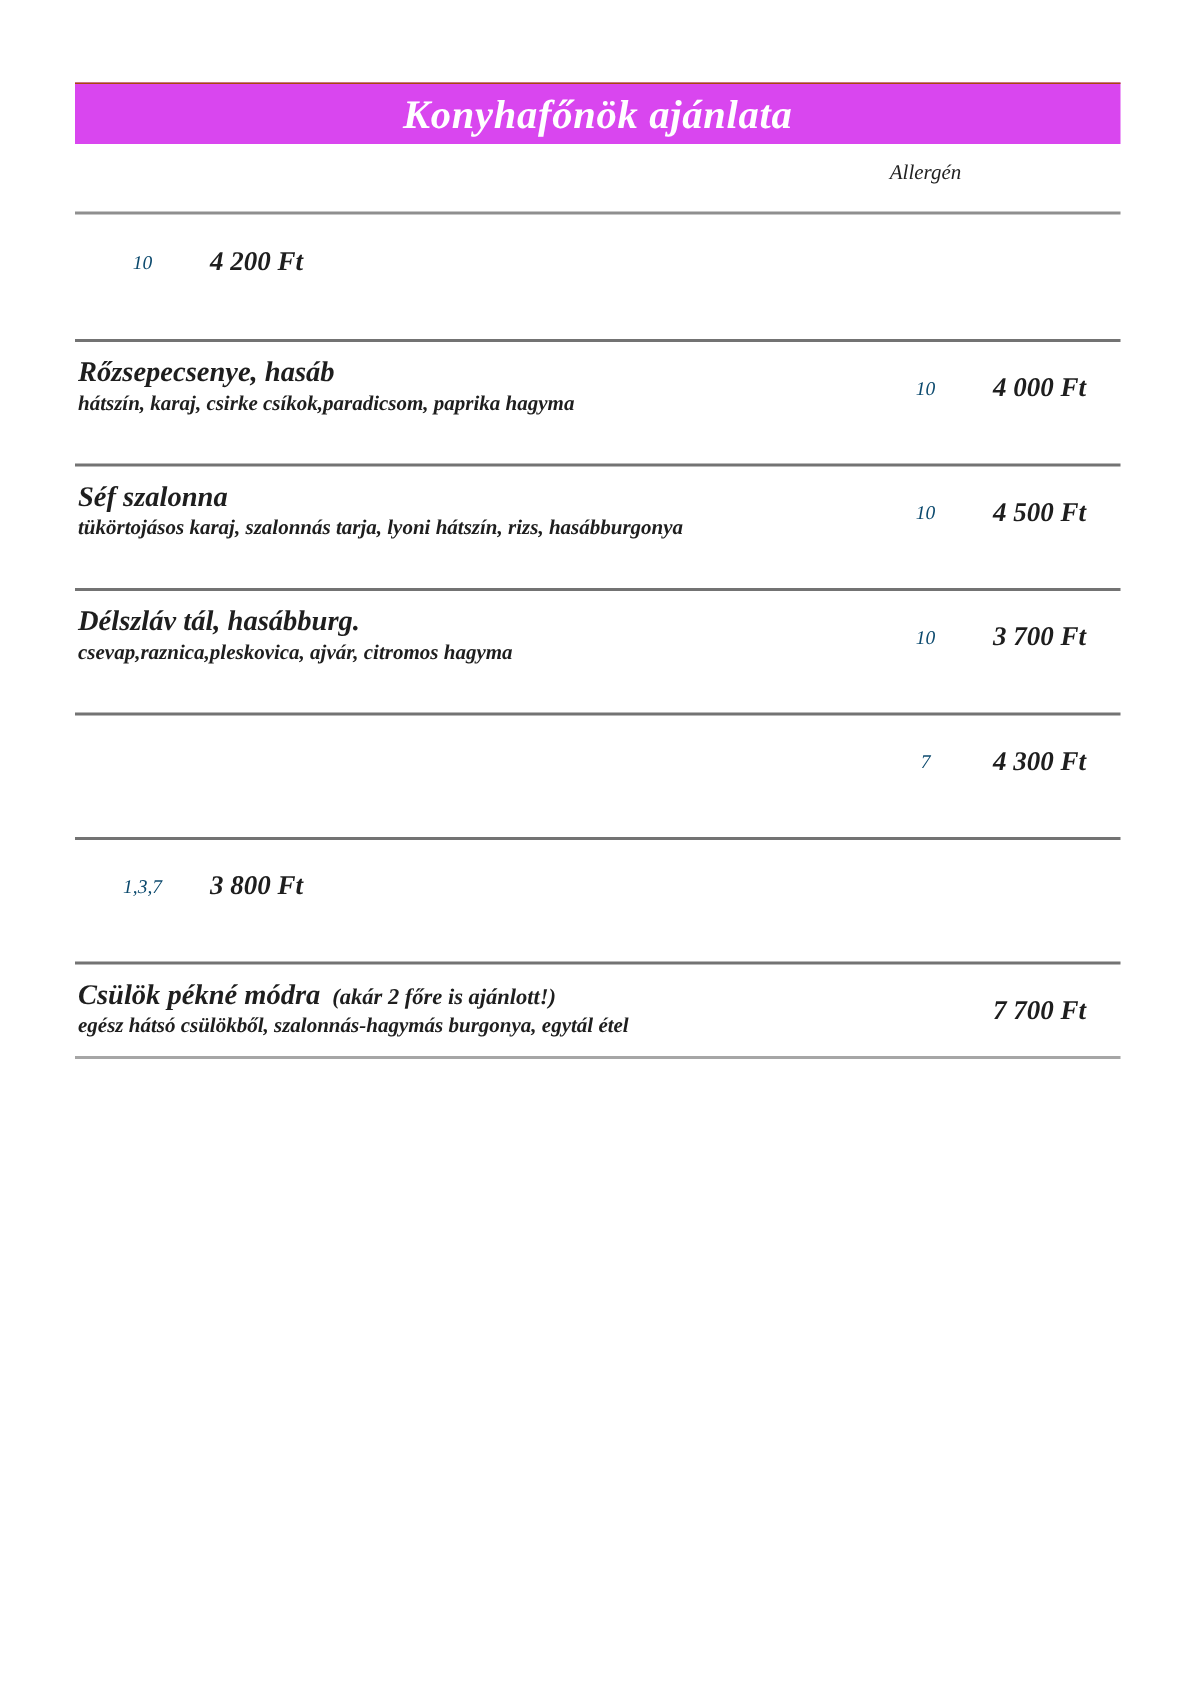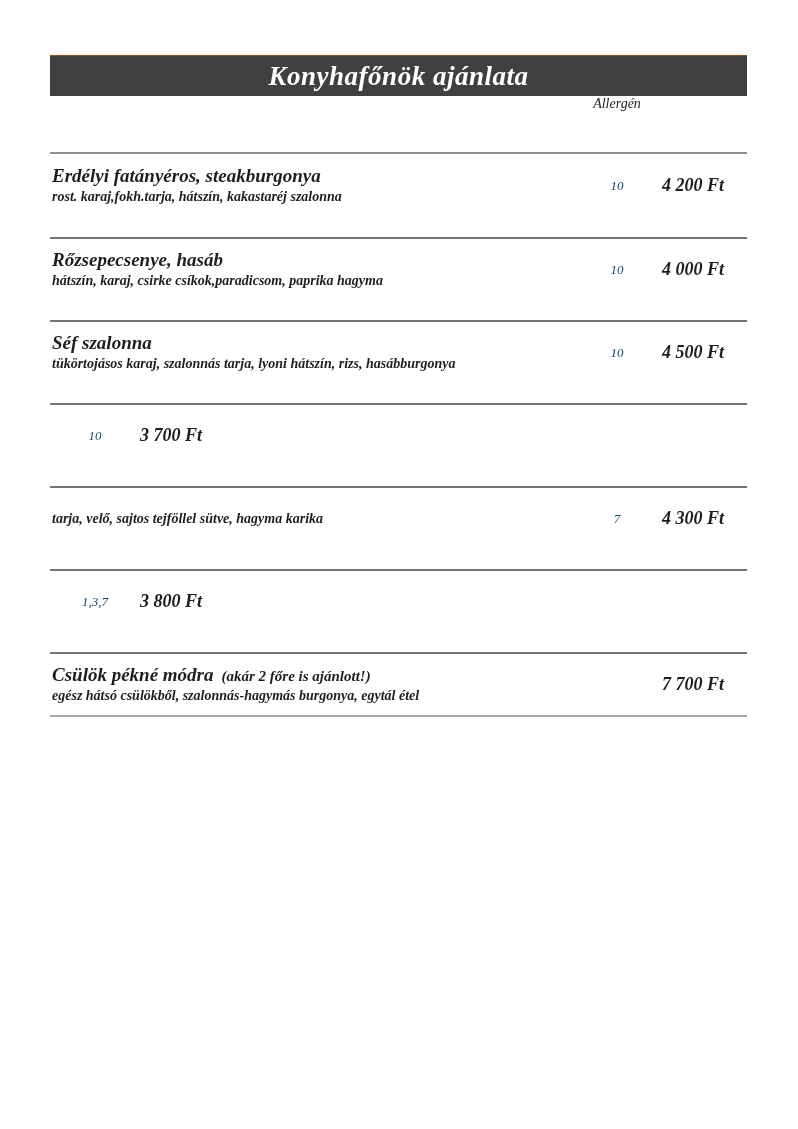--- a/index.html
+++ b/index.html
@@ -14,44 +14,44 @@
     font-family: "Liberation Serif", "DejaVu Serif", serif;
     color: #1e1e1e;
     overflow: hidden;
   }
   .banner {
     position: absolute;
     left: 50px;
     top: 55px;
     width: 697px;
     height: 41px;
-    background: #404040;
+    background: #d946ef;
     border-top: 1px solid #a84a0d;
     box-sizing: border-box;
     display: flex;
     align-items: center;
     justify-content: center;
   }
   .banner-title {
     font-style: italic;
     font-weight: bold;
     font-size: 27px;
     color: #ffffff;
     letter-spacing: 0.5px;
   }
   .menu-table {
     position: absolute;
     left: 50px;
     top: 96px;
     width: 697px;
   }
   .allergen-header-row {
-    height: 56px;
+    height: 45px;
     display: flex;
-    align-items: flex-start;
+    align-items: center;
     justify-content: flex-end;
     box-sizing: border-box;
   }
   .allergen-header {
     width: 90px;
     margin-right: 85px;
     text-align: center;
     font-style: italic;
     font-size: 14px;
     color: #222222;
@@ -124,24 +124,20 @@
   <span class="banner-title">Konyhafőnök ajánlata</span>
 </div>
 
 <div class="menu-table">
   <div class="allergen-header-row">
     <span class="allergen-header">Allergén</span>
   </div>
   <div class="rows">
 
     <div class="menu-row">
-      <div class="item-text">
-        <span class="item-name">Erdélyi fatányéros, steakburgonya</span>
-        <span class="item-desc">rost. karaj,fokh.tarja, hátszín, kakastaréj szalonna</span>
-      </div>
       <span class="allergen-cell">10</span>
       <span class="price-cell">4 200 Ft</span>
     </div>
 
     <div class="menu-row">
       <div class="item-text">
         <span class="item-name">Rőzsepecsenye, hasáb</span>
         <span class="item-desc">hátszín, karaj, csirke csíkok,paradicsom, paprika hagyma</span>
       </div>
       <span class="allergen-cell">10</span>
@@ -151,27 +147,30 @@
     <div class="menu-row">
       <div class="item-text">
         <span class="item-name">Séf szalonna</span>
         <span class="item-desc">tükörtojásos karaj, szalonnás tarja, lyoni hátszín, rizs, hasábburgonya</span>
       </div>
       <span class="allergen-cell">10</span>
       <span class="price-cell">4 500 Ft</span>
     </div>
 
     <div class="menu-row">
+      <div class="item-text">
+        <span class="item-name">Délszláv tál, hasábburg.</span>
+        <span class="item-desc">csevap,raznica,pleskovica, ajvár, citromos hagyma</span>
+      </div>
       <span class="allergen-cell">10</span>
       <span class="price-cell">3 700 Ft</span>
     </div>
 
     <div class="menu-row">
       <div class="item-text">
-        <span class="item-desc">tarja, velő, sajtos tejföllel sütve, hagyma karika</span>
       </div>
       <span class="allergen-cell">7</span>
       <span class="price-cell">4 300 Ft</span>
     </div>
 
     <div class="menu-row">
       <span class="allergen-cell">1,3,7</span>
       <span class="price-cell">3 800 Ft</span>
     </div>
 

